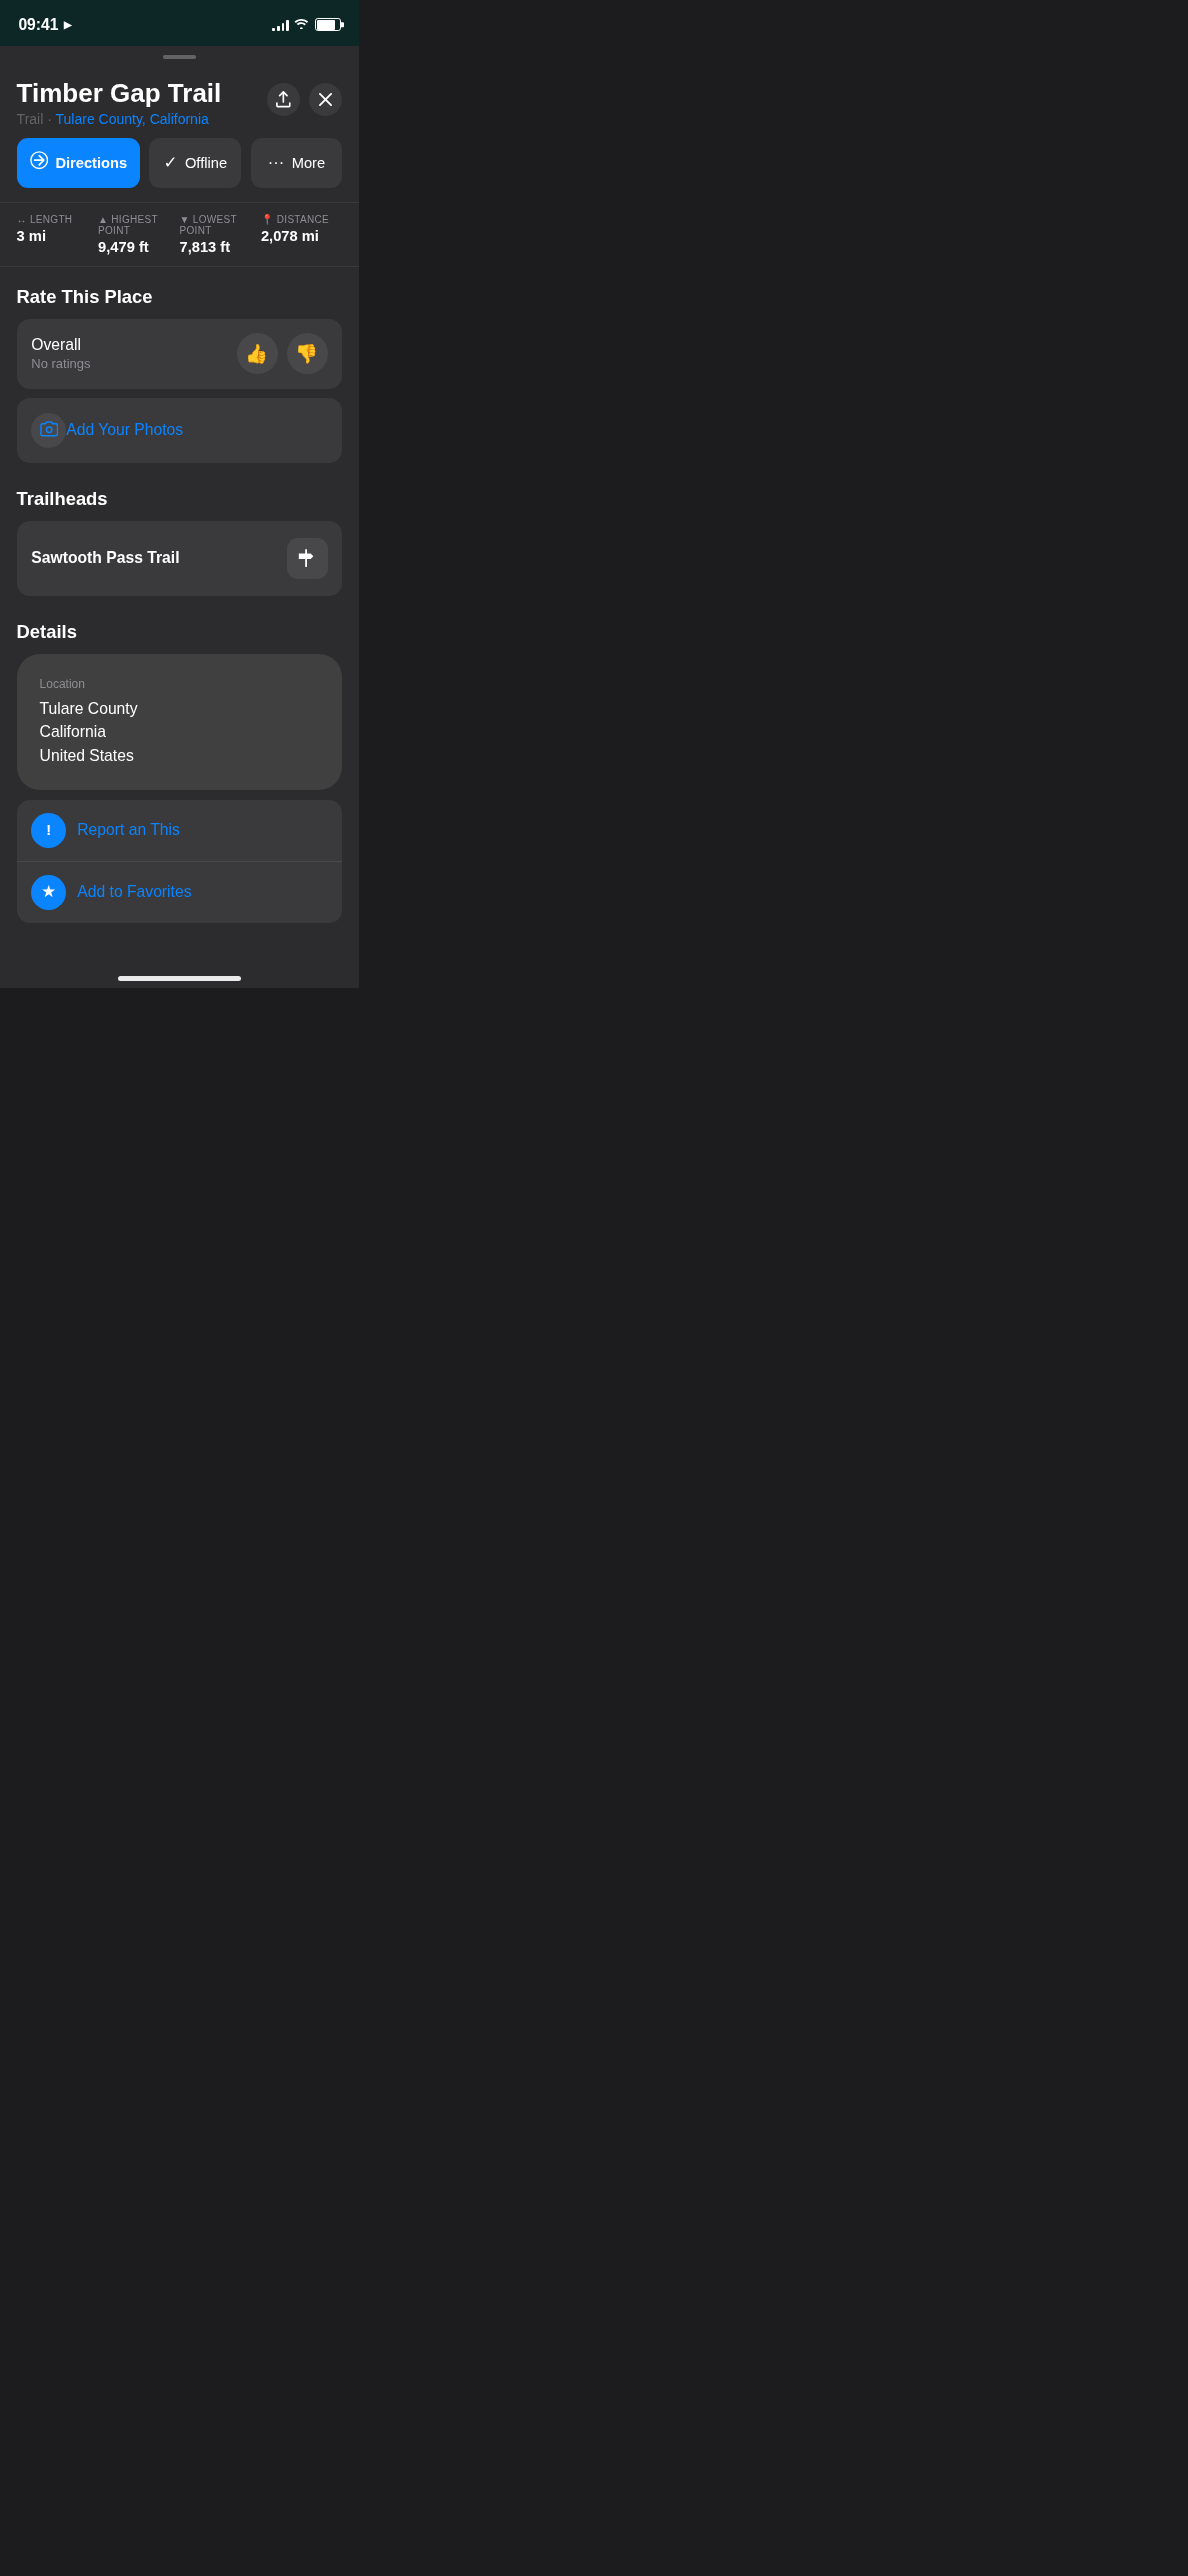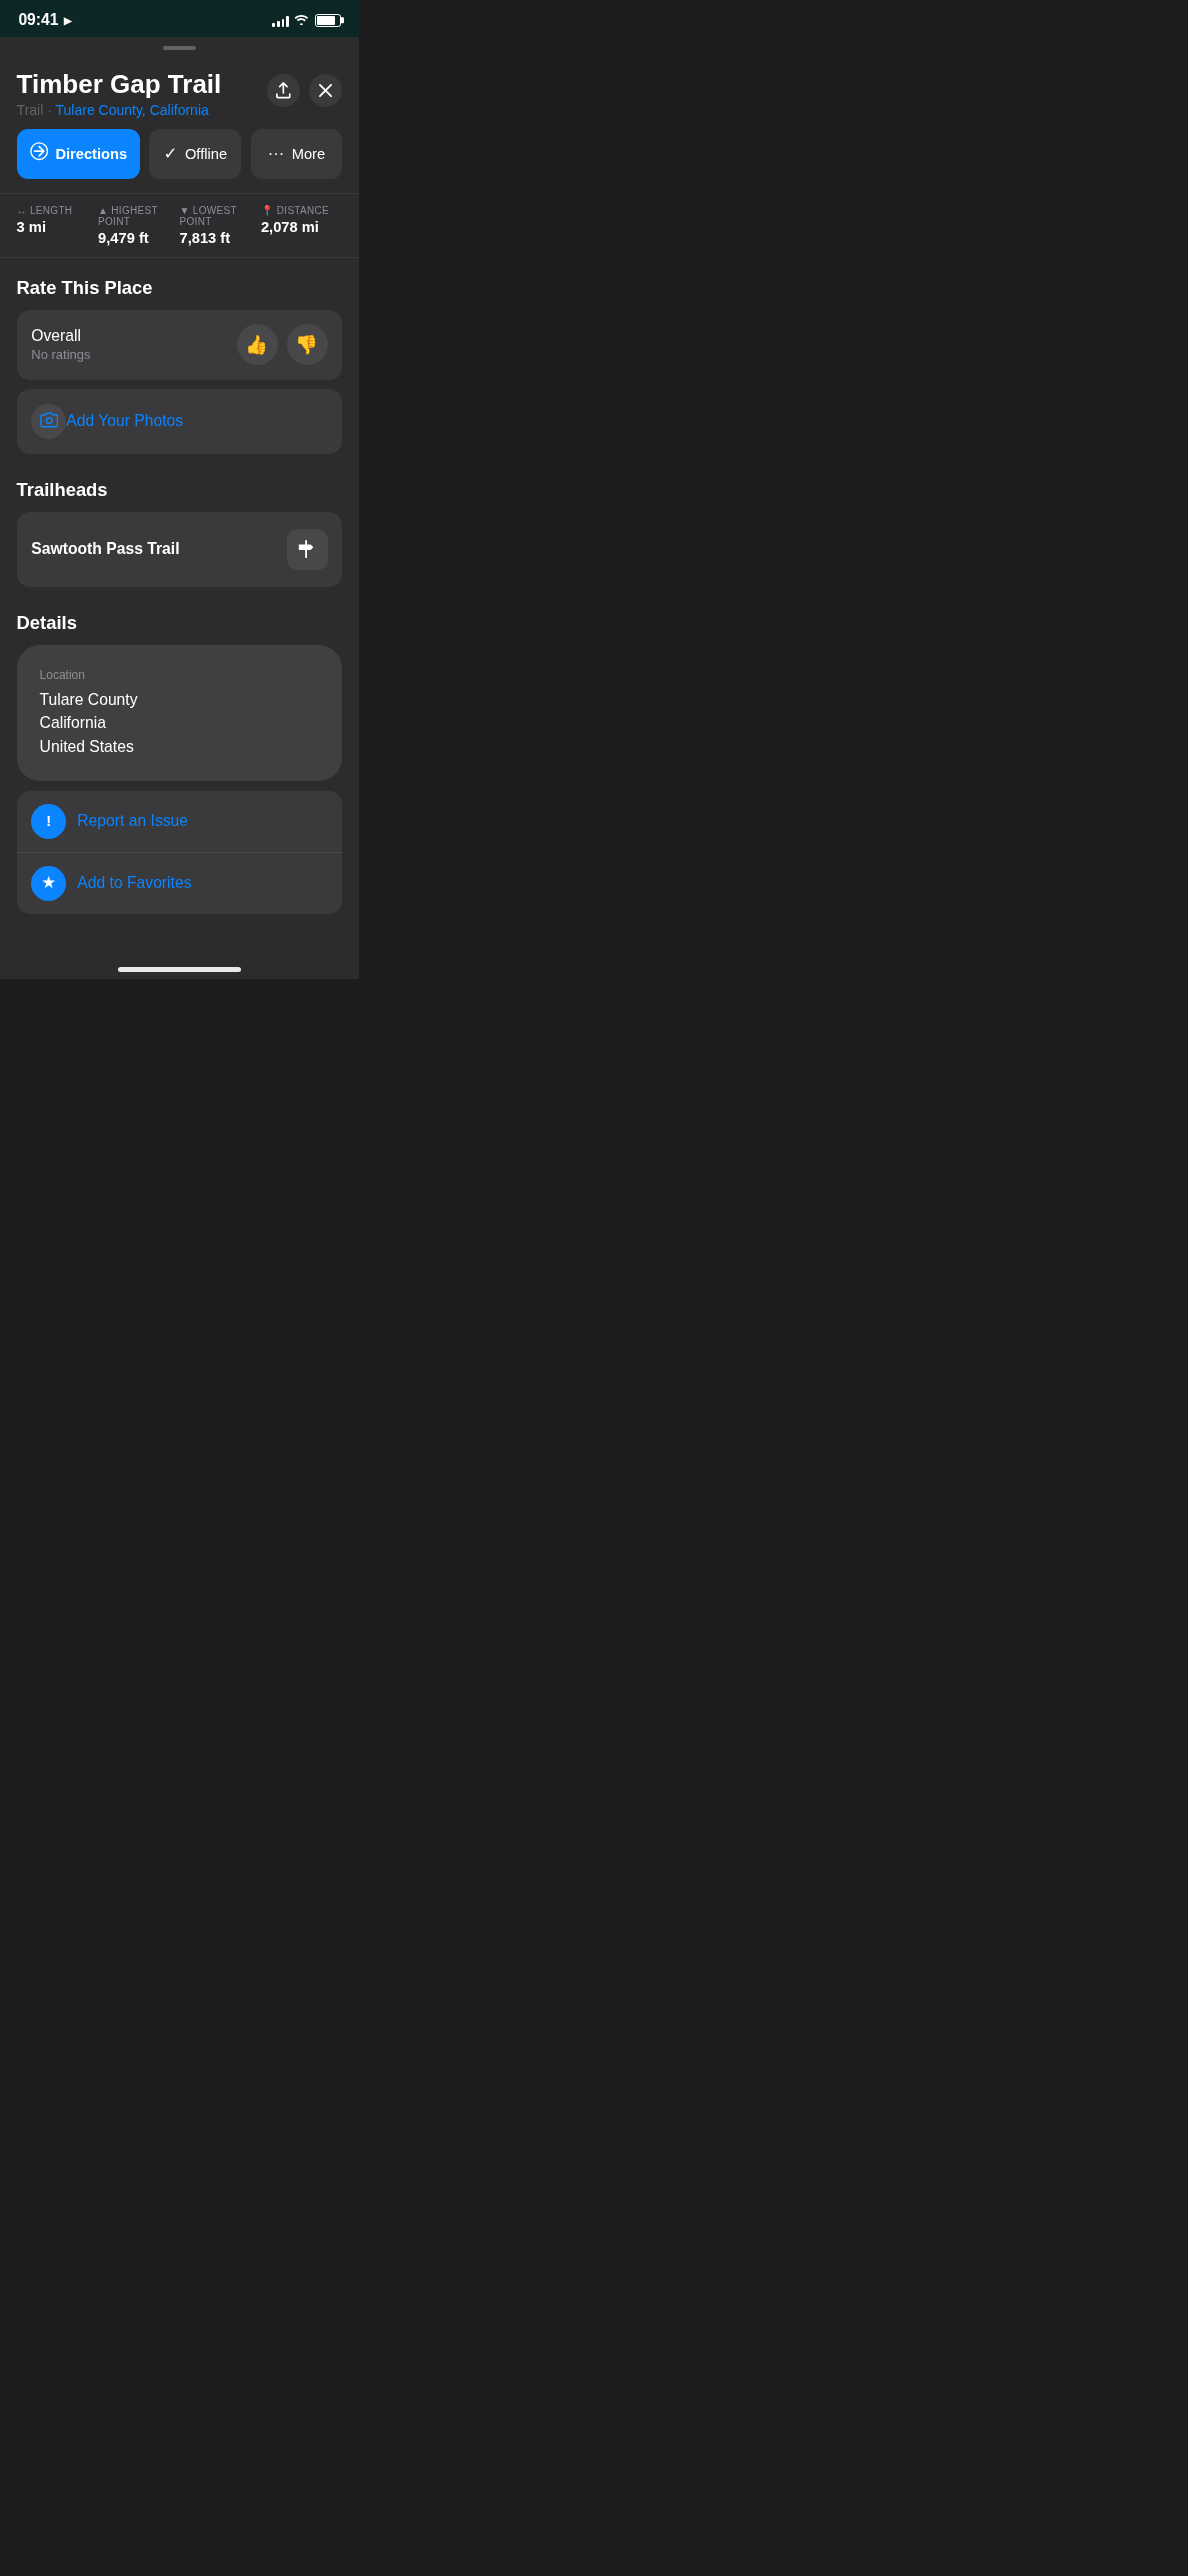--- a/index.html
+++ b/index.html
@@ -14,21 +14,21 @@
       overflow-x: hidden;
     }
 
     
     .status-bar {
       background: #0d2626;
       display: flex;
       justify-content: space-between;
       align-items: center;
       padding: 13px 18.4px 9.2px;
-      height: 37px;
+      height: 46px;
     }
 
     .status-time {
       font-size: 15.7px;
       font-weight: 600;
       color: #fff;
       display: flex;
       align-items: center;
       gap: 3.7px;
     }
@@ -576,21 +576,21 @@
         <span>California</span><br>
         <span>United States</span>
       </div>
     </div>
 
     <div class="action-list">
       <div class="action-list-item">
         <div class="action-icon-wrap blue">
           <span style="color:white;font-weight:900;font-size:14.7px;">!</span>
         </div>
-        <span class="action-text">Report an Issue</span>
+        <span class="action-text">Report an This</span>
       </div>
       <div class="action-list-item">
         <div class="action-icon-wrap blue-star">
           <span style="color:white;font-size:16.6px;">★</span>
         </div>
         <span class="action-text">Add to Favorites</span>
       </div>
     </div>
   </div>
 

